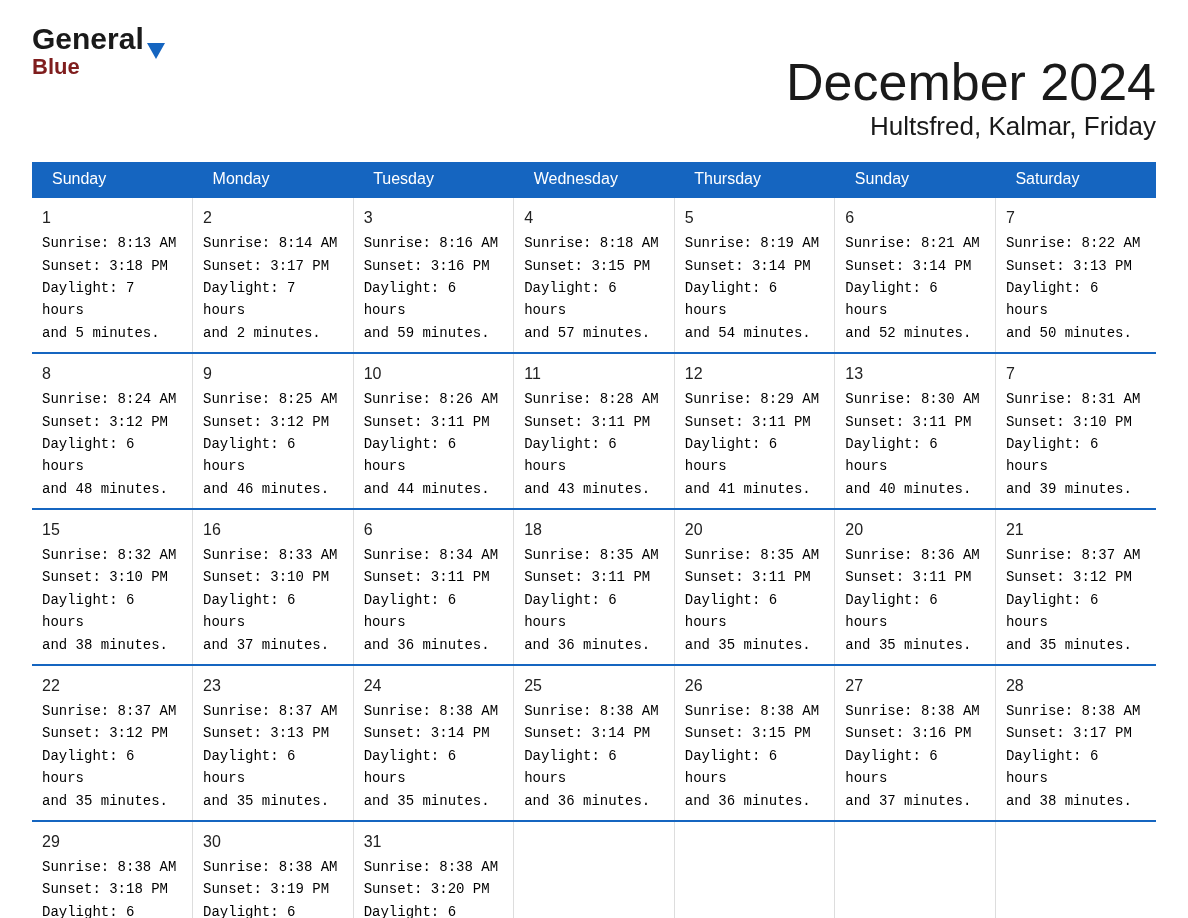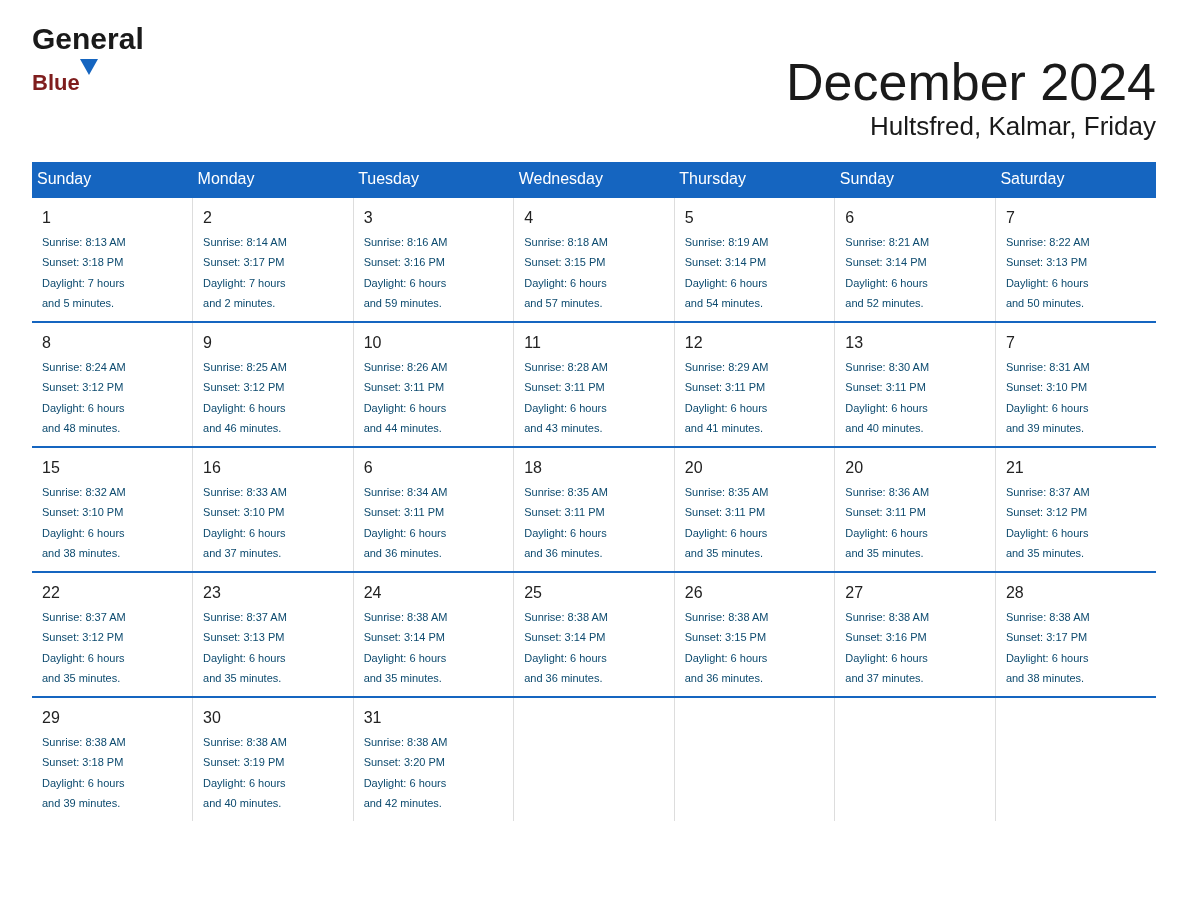--- a/index.html
+++ b/index.html
@@ -51,21 +51,21 @@
     }
     table {
       width: 100%;
       border-collapse: collapse;
       table-layout: fixed;
     }
     thead tr th {
       background-color: #1565c0;
       color: #fff;
       text-align: left;
-      padding: 8px 5px;
+      padding: 8px 20px;
       font-size: 16px;
       font-weight: normal;
       border: none;
     }
     tbody tr td {
       vertical-align: top;
       padding: 8px 10px;
       font-size: 13.5px;
       color: #222;
       border-top: 2px solid #1565c0;
@@ -76,34 +76,35 @@
     tbody tr td:last-child {
       border-right: none;
     }
     .day-number {
       font-size: 16px;
       font-weight: normal;
       display: block;
       margin-bottom: 2px;
     }
     .day-info {
-      font-size: 11px;
-      color: #0c4a6e;
+      font-size: 14px;
+      color: #000000;
       line-height: 1.6;
+      font-family: Liberation Mono, monospace;
     }
     tbody tr {
       background: #fff;
     }
   </style>
 </head>
 <body>
 
 <div class="header-area">
   <div class="logo">
-    <div style="display:flex; align-items:center;flex-direction:column;">
+    <div style="display:flex; align-items:flex-end;">
       <span class="logo-general" style="color:#1a1a1a; font-size:30px; font-weight:bold;">General</span>
       <span style="display:inline-block; width:0; height:0; border-left:9px solid transparent; border-right:9px solid transparent; border-top:16px solid #1565c0; margin-left:3px; position:relative; top:5px;"></span>
     </div>
     <span class="logo-blue-text">Blue</span>
   </div>
   <div class="title-area">
     <div class="month-title">December 2024</div>
     <div class="location-title">Hultsfred, Kalmar, Friday</div>
   </div>
 </div>

